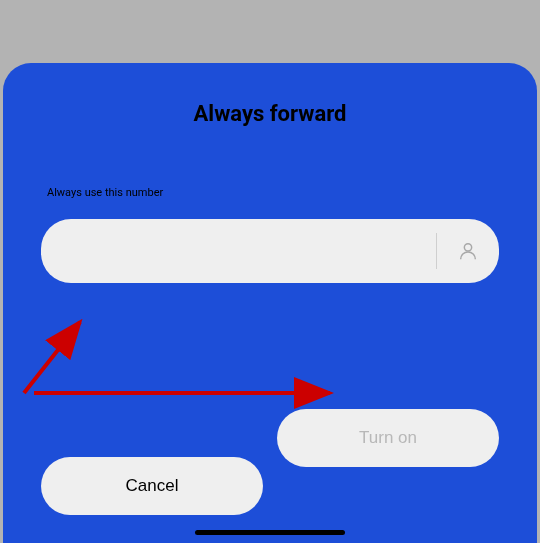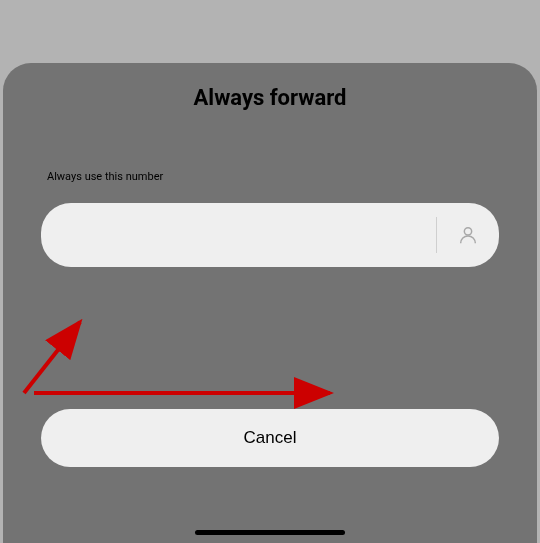--- a/index.html
+++ b/index.html
@@ -14,24 +14,24 @@
       font-family: -apple-system, BlinkMacSystemFont, 'Segoe UI', Roboto, sans-serif;
       overflow: hidden;
       position: relative;
     }
     .modal {
       position: absolute;
       top: 63px;
       left: 3px;
       right: 3px;
       bottom: 0;
-      background: #737373;
+      background: #1d4ed8;
       border-top-left-radius: 28px;
       border-top-right-radius: 28px;
-      padding: 22px 0 0 0;
+      padding: 38px 0 0 0;
     }
     .modal-title {
       text-align: center;
       font-size: 22px;
       font-weight: 700;
       color: #000;
       margin-bottom: 60px;
     }
     .field-label {
       font-size: 11px;
@@ -94,20 +94,21 @@
       display: flex;
       align-items: center;
       justify-content: center;
       font-size: 17px;
       font-weight: 500;
       cursor: pointer;
       border: none;
     }
     .btn-cancel {
       color: #000;
+      margin-top: 48px;
     }
     .btn-confirm {
       color: #b8b8b8;
     }
     .home-indicator {
       position: absolute;
       bottom: 8px;
       left: 50%;
       transform: translateX(-50%);
       width: 150px;
@@ -134,20 +135,21 @@
     <div class="contact-btn">
       <svg viewBox="0 0 24 24">
         <circle cx="12" cy="8" r="4"></circle>
         <path d="M4 21c0-4.4 3.6-8 8-8s8 3.6 8 8"></path>
       </svg>
     </div>
   </div>
 
   <div class="btn-row">
     <button class="btn btn-cancel">Cancel</button>
+    <button class="btn btn-confirm">Turn on</button>
   </div>
 
   <div class="home-indicator"></div>
 </div>
 
 <svg class="arrow" style="left:0; top:0;" width="540" height="543">
   <defs>
     <marker id="ah1" markerWidth="10" markerHeight="8" refX="9" refY="4" orient="auto">
       <polygon points="0 0, 10 4, 0 8" fill="#cc0000"></polygon>
     </marker>

